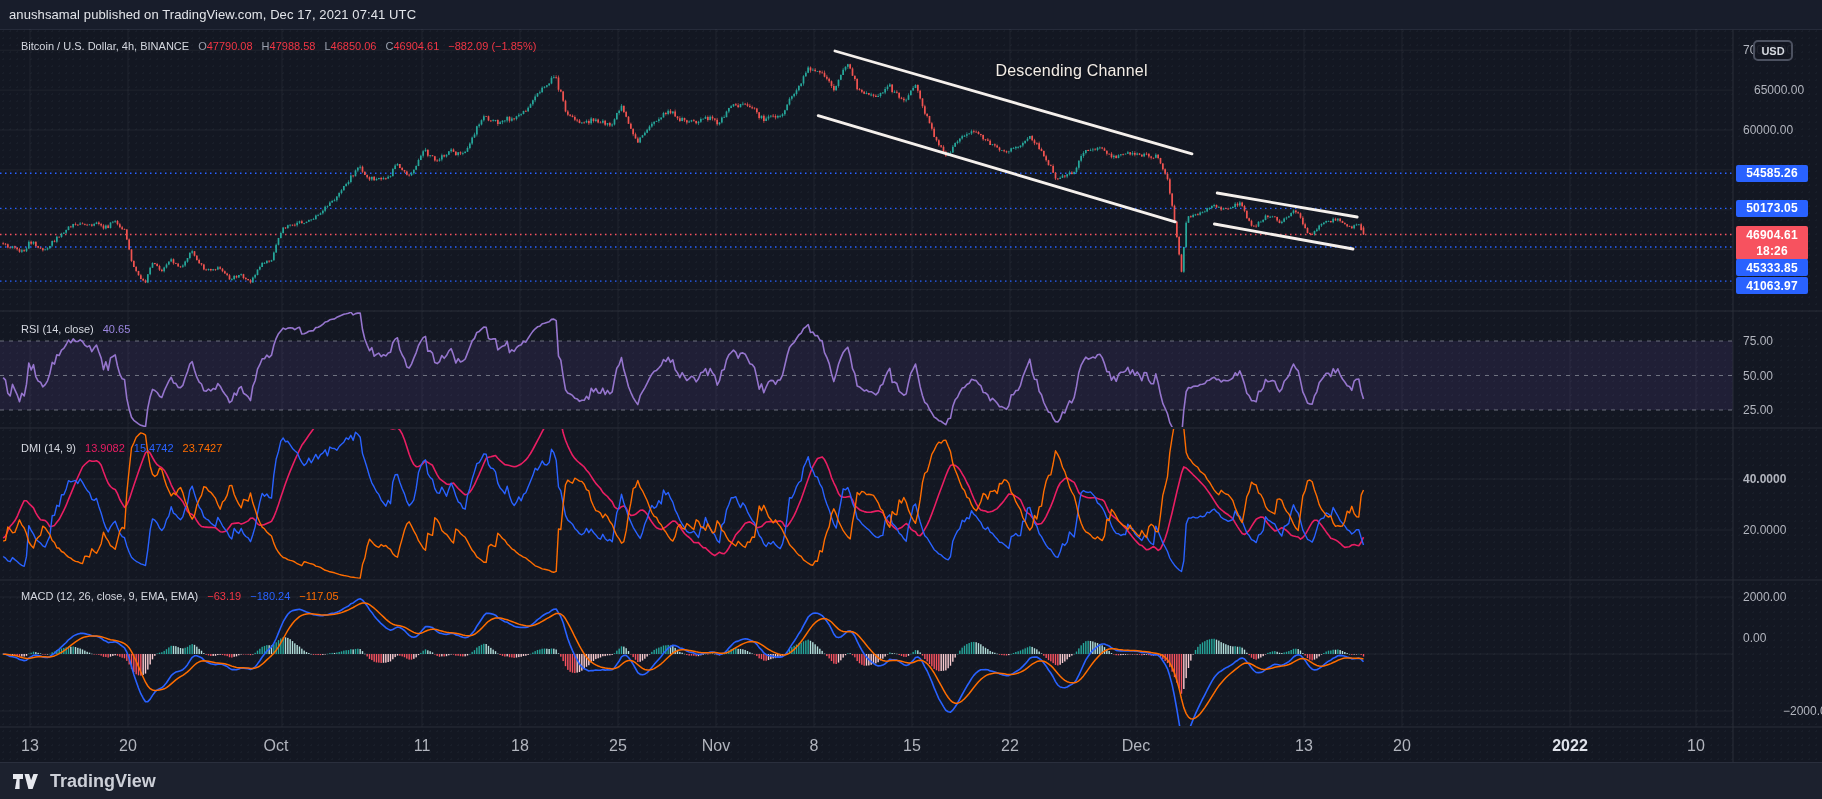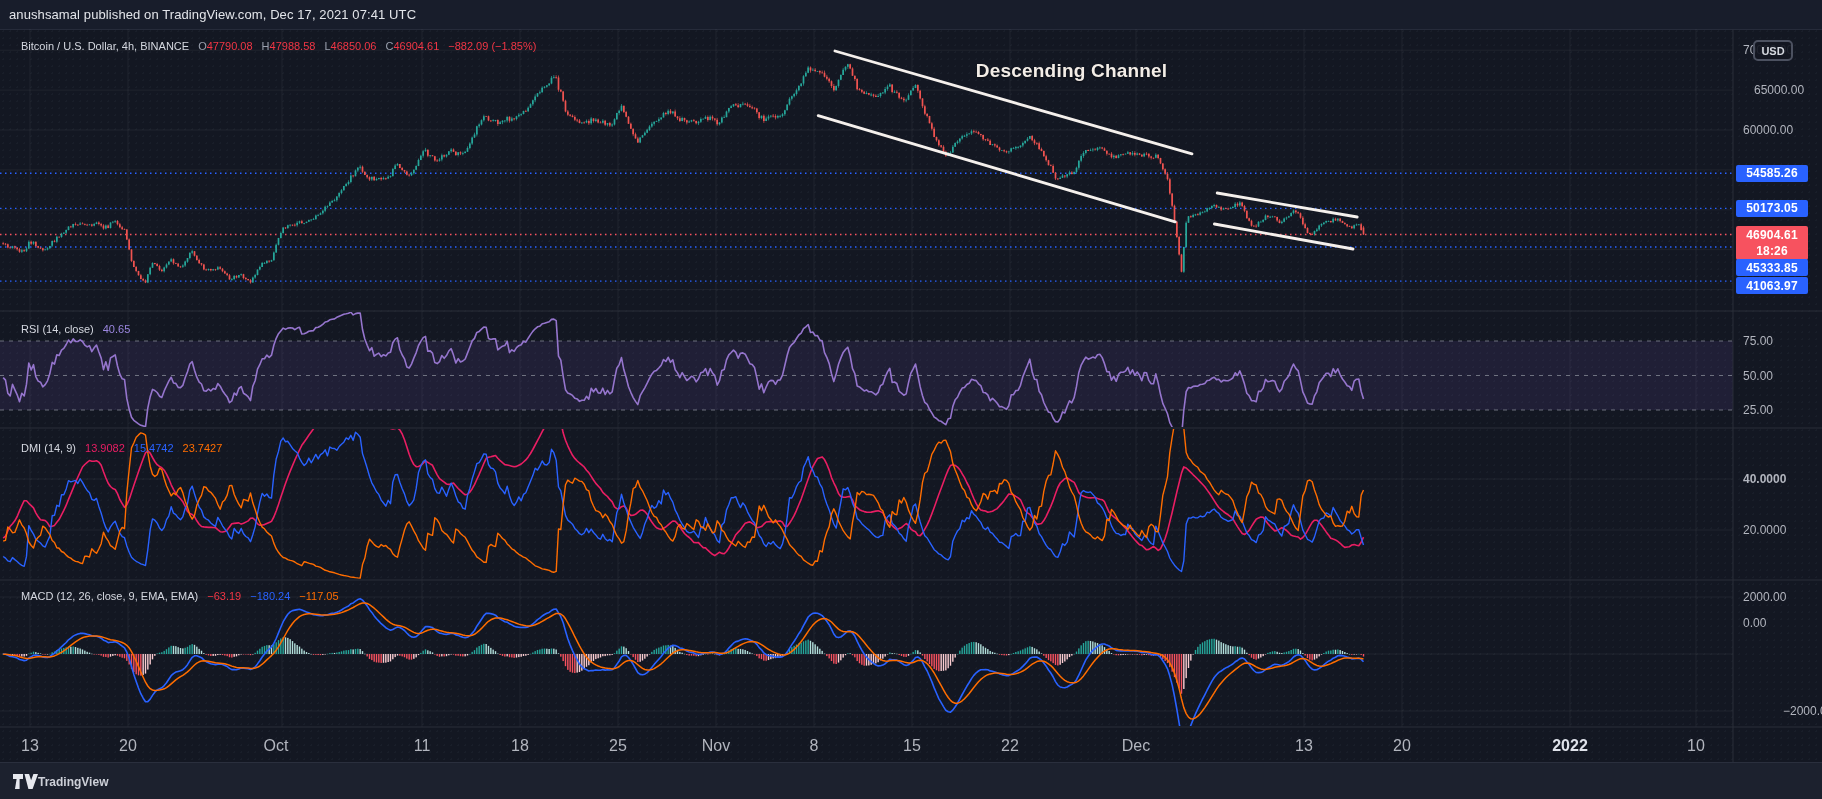--- a/index.html
+++ b/index.html
@@ -31,29 +31,29 @@
   .badge.dbl{height:34px;flex-direction:column;justify-content:center;gap:0;}
   .badge.dbl .row{line-height:16px;}
   #usd-btn{
     position:absolute;left:1753px;top:40px;width:36px;height:17px;border:2px solid #4c5160;
     border-radius:5px;background:rgba(19,23,34,.92);color:#d6d9e0;font-size:11px;font-weight:700;
     display:flex;align-items:center;justify-content:center;cursor:pointer;
   }
   .tlabel{position:absolute;top:737px;transform:translateX(-50%);font-size:16px;color:#b2b5be;}
   .tlabel.bold{font-weight:700;color:#dfe2ea;}
   #channel-label{
-    position:absolute;transform:translate(-50%,-50%);color:#f3ede7;font-weight:700;font-size:19px;
+    position:absolute;transform:translate(-50%,-50%);color:#f3ede7;font-weight:400;font-size:16px;
     letter-spacing:.2px;text-shadow:0 1px 2px rgba(0,0,0,.5);
   }
   #footer{
     left:0;top:762px;width:1822px;height:37px;background:#1c212e;border-top:1px solid #2a2f3d;
     display:flex;align-items:center;
   }
-  #footer .brand{display:flex;align-items:center;gap:0;padding-left:13px;color:#cdd0d8;
-    font-size:12px;font-weight:600;cursor:pointer;}
+  #footer .brand{display:flex;align-items:center;gap:12px;padding-left:13px;color:#cdd0d8;
+    font-size:18px;font-weight:600;cursor:pointer;}
   .val{font-weight:400;}
 </style>
 </head>
 <body>
 
 <div id="app">
 
   <div id="header" class="abs">
     <span class="attr">anushsamal published on TradingView.com, Dec 17, 2021 07:41 UTC</span>
   </div>
@@ -767,21 +767,21 @@
   <div id="price-scale">
       <div class="tick" style="top: 42.1792px;">70000.00</div>
       <div class="tick" style="top: 82.0835px; margin-left: 11px;">65000.00</div>
       <div class="tick" style="top: 121.988px;">60000.00</div>
       <div class="tick" style="top: 333px;">75.00</div>
       <div class="tick" style="top: 367.5px;">50.00</div>
       <div class="tick" style="top: 402px;">25.00</div>
       <div class="tick" style="top: 471px; font-weight: bold;">40.0000</div>
       <div class="tick" style="top: 522px;">20.0000</div>
       <div class="tick" style="top: 589px;">2000.00</div>
-      <div class="tick" style="top: 615px;">0.00</div>
+      <div class="tick" style="top: 630px;">0.00</div>
       <div class="tick" style="top: 703px; margin-left: 40px;">−2000.00</div>
       <div class="badge" style="top: 164.702px; background: rgb(41, 98, 255);">54585.26</div>
       <div class="badge" style="top: 199.915px; background: rgb(41, 98, 255);">50173.05</div>
       <div class="badge dbl" style="top: 226px; background: rgb(247, 82, 95);">
         <span class="row">46904.61</span>
         <span class="row">18:26</span>
       </div>
       <div class="badge" style="top: 259px; background: rgb(41, 98, 255);">45333.85</div>
       <div class="badge" style="top: 277px; background: rgb(41, 98, 255);">41063.97</div>
     </div>

